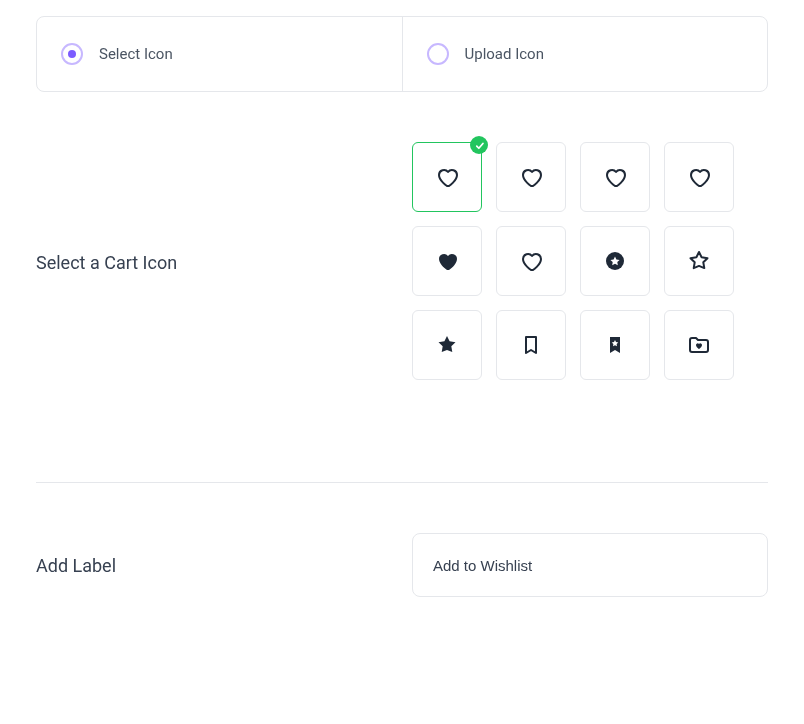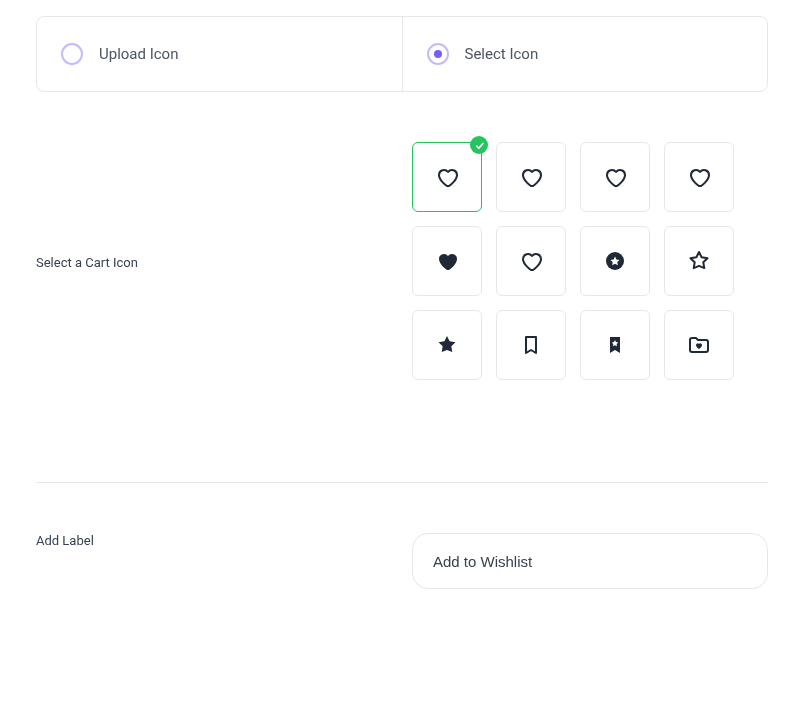--- a/index.html
+++ b/index.html
@@ -48,21 +48,21 @@
     border-radius: 50%;
     display: block;
   }
   .row {
     display: flex;
     align-items: flex-start;
   }
   .row-label {
     width: 376px;
     flex-shrink: 0;
-    font-size: 13px;
+    font-size: 18px;
     color: #374151;
     padding-top: 0;
   }
   .icon-row .row-label {
     display: flex;
     align-items: center;
     min-height: 240px;
   }
   .icon-grid {
     display: grid;
@@ -100,50 +100,50 @@
     justify-content: center;
     color: #fff;
   }
   .divider {
     border: none;
     border-top: 1px solid #e5e7eb;
     margin: 100px 0 50px 0;
   }
   .field-row {
     display: flex;
-    align-items: flex-start;
+    align-items: center;
     margin-bottom: 54px;
   }
   .field-row .row-label {
     width: 376px;
   }
   .text-input {
     flex: 1;
-    height: 56px;
+    height: 64px;
     border: 1px solid #e5e7eb;
-    border-radius: 16px;
+    border-radius: 8px;
     padding: 0 20px;
     font-size: 15px;
     color: #374151;
     outline: none;
   }
   .text-input::placeholder { color: #6b7280; }
   svg.icon { width: 24px; height: 24px; }
 </style>
 </head>
 <body>
 
 <div class="tabs">
   <div class="tab">
+    <span class="radio selected"></span>
+    <span>Select Icon</span>
+  </div>
+  <div class="tab">
     <span class="radio"></span>
     <span>Upload Icon</span>
-  </div>
-  <div class="tab">
-    <span class="radio selected"></span>
-    <span>Select Icon</span>
   </div>
 </div>
 
 <div class="row icon-row">
   <div class="row-label">Select a Cart Icon</div>
   <div class="icon-grid" id="icon-grid">
       <div class="icon-cell selected">
         <svg viewBox="0 0 24 24" class="icon">
           <use href="#i-heart-outline"></use>
         </svg>

